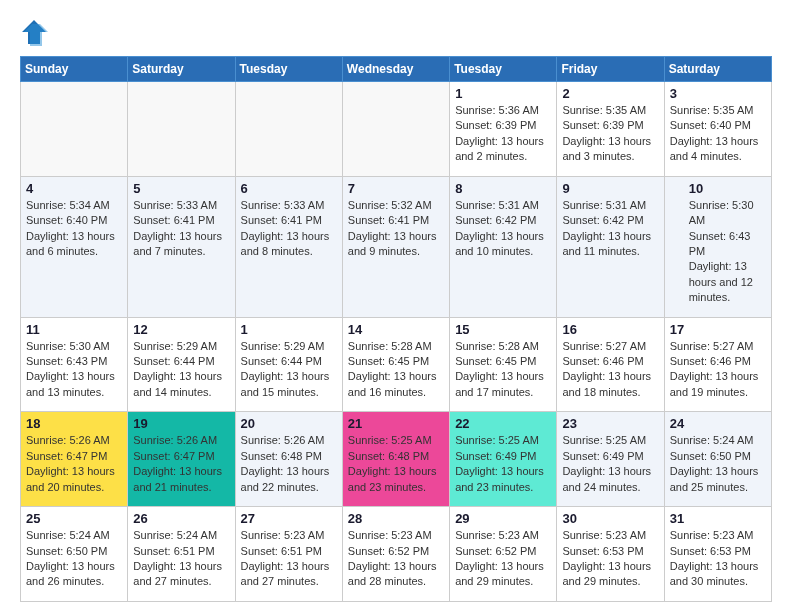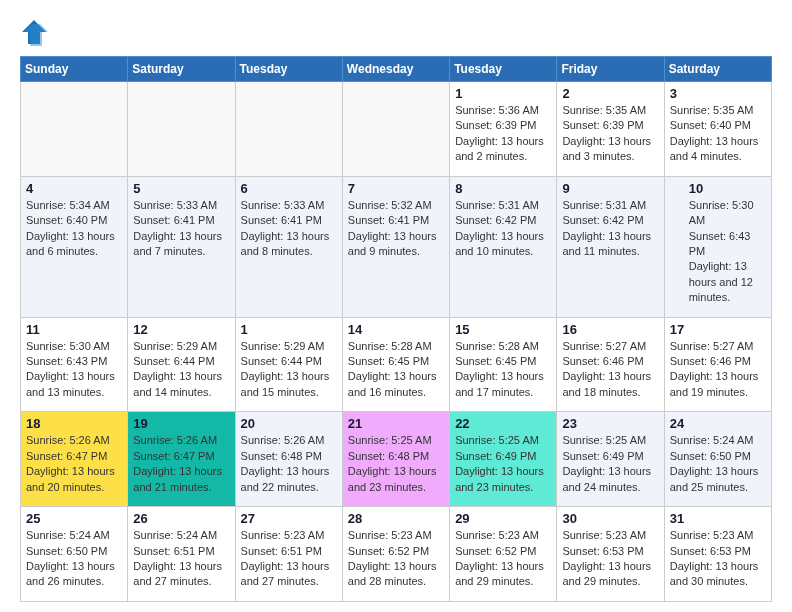--- a/index.html
+++ b/index.html
@@ -227,21 +227,21 @@
             <div class="day-info">Sunrise: 5:26 AM<br>Sunset: 6:47 PM<br>Daylight: 13 hours and 20 minutes.</div>
           </td>
           <td style="background: #14b8a6;">
             <span class="day-number">19</span>
             <div class="day-info">Sunrise: 5:26 AM<br>Sunset: 6:47 PM<br>Daylight: 13 hours and 21 minutes.</div>
           </td>
           <td style="background: rgb(240, 244, 250);">
             <span class="day-number">20</span>
             <div class="day-info">Sunrise: 5:26 AM<br>Sunset: 6:48 PM<br>Daylight: 13 hours and 22 minutes.</div>
           </td>
-          <td style="background: #f0abfc; margin-top: 28px;">
+          <td style="background: #ec4899; margin-top: 28px;">
             <span class="day-number">21</span>
             <div class="day-info">Sunrise: 5:25 AM<br>Sunset: 6:48 PM<br>Daylight: 13 hours and 23 minutes.</div>
           </td>
           <td style="background: #5eead4;">
             <span class="day-number">22</span>
             <div class="day-info">Sunrise: 5:25 AM<br>Sunset: 6:49 PM<br>Daylight: 13 hours and 23 minutes.</div>
           </td>
           <td style="background: rgb(240, 244, 250); margin-top: 24px;">
             <span class="day-number">23</span>
             <div class="day-info">Sunrise: 5:25 AM<br>Sunset: 6:49 PM<br>Daylight: 13 hours and 24 minutes.</div>

